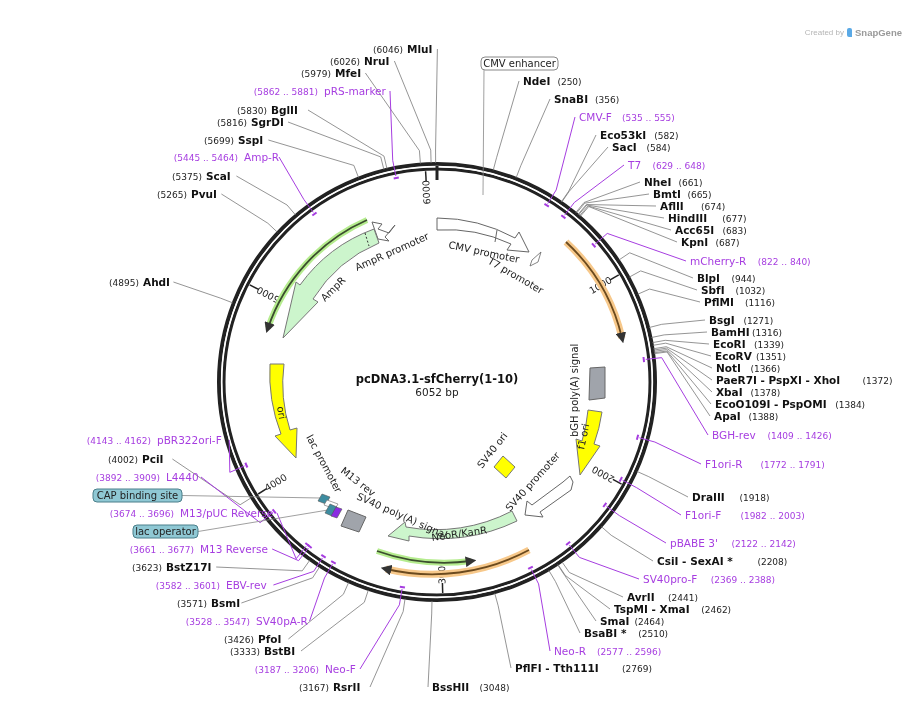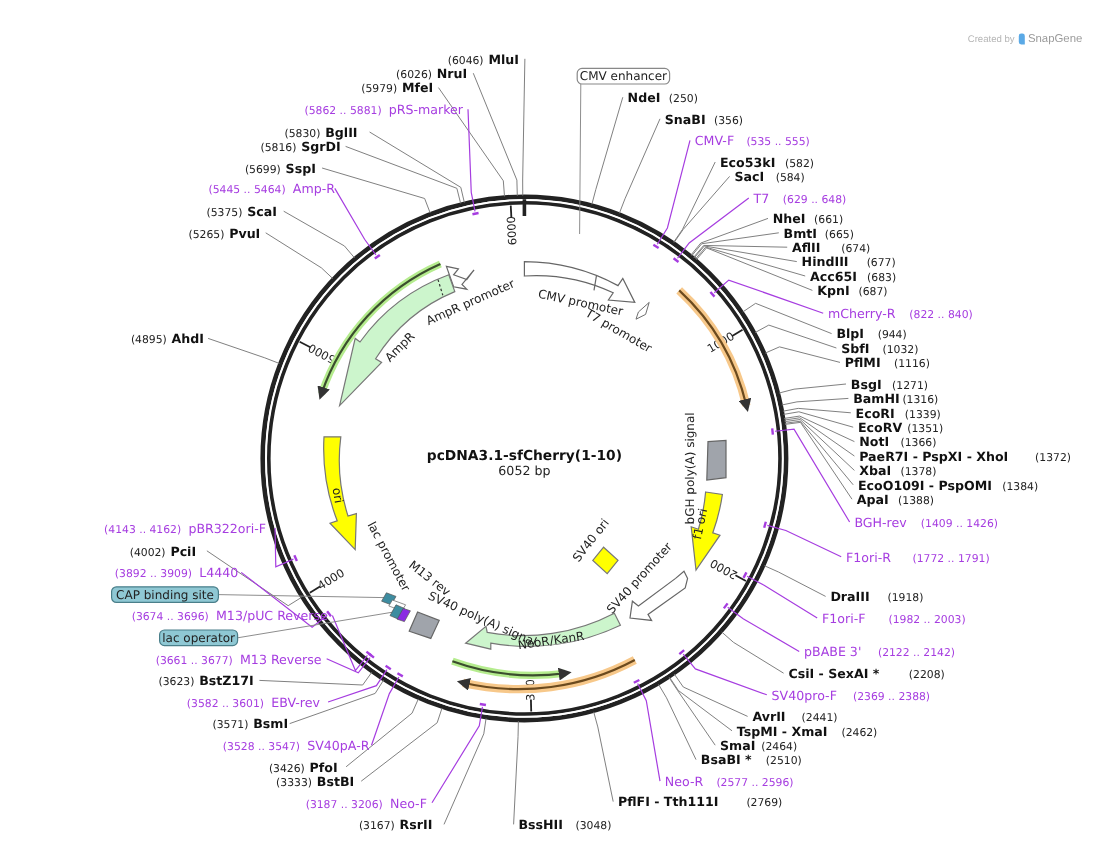--- a/index.html
+++ b/index.html
@@ -1,19 +1,19 @@
 <!DOCTYPE html>
 <html><head>
 <meta charset="utf-8">
 <style>
   html,body{margin:0;padding:0;background:#ffffff;}
   body{width:912px;height:704px;position:relative;overflow:hidden;font-family:"DejaVu Sans","Liberation Sans",sans-serif;}
   #map{position:absolute;left:0;top:0;width:912px;height:704px;}
   .credit{position:absolute;right:10px;top:3px;font-size:8px;color:#b5b5b5;font-family:"Liberation Sans",sans-serif;display:flex;align-items:center;gap:3px;margin-top:24px;}
-  .credit .sg{color:#9a9a9a;font-size:9.5px;}
+  .credit .sg{color:#9a9a9a;font-size:9.5px;font-weight:bold;}
   .credit .logo{display:inline-block;width:5px;height:9px;background:#5aa9e6;border-radius:2px 2px 0 2px;}
   .t-enz{font-size:10.5px;font-weight:bold;fill:#111;}
   .t-pos{font-size:9px;fill:#222;}
   .t-primer{font-size:10.5px;fill:#a63de0;}
   .t-primerpos{font-size:9px;fill:#a63de0;}
   .t-feat{font-size:10px;fill:#222;}
   .t-title{font-size:11.5px;font-weight:bold;fill:#111;}
   .t-bp{font-size:10.5px;fill:#222;}
   .t-tick{font-size:9.5px;fill:#222;}
 </style>

